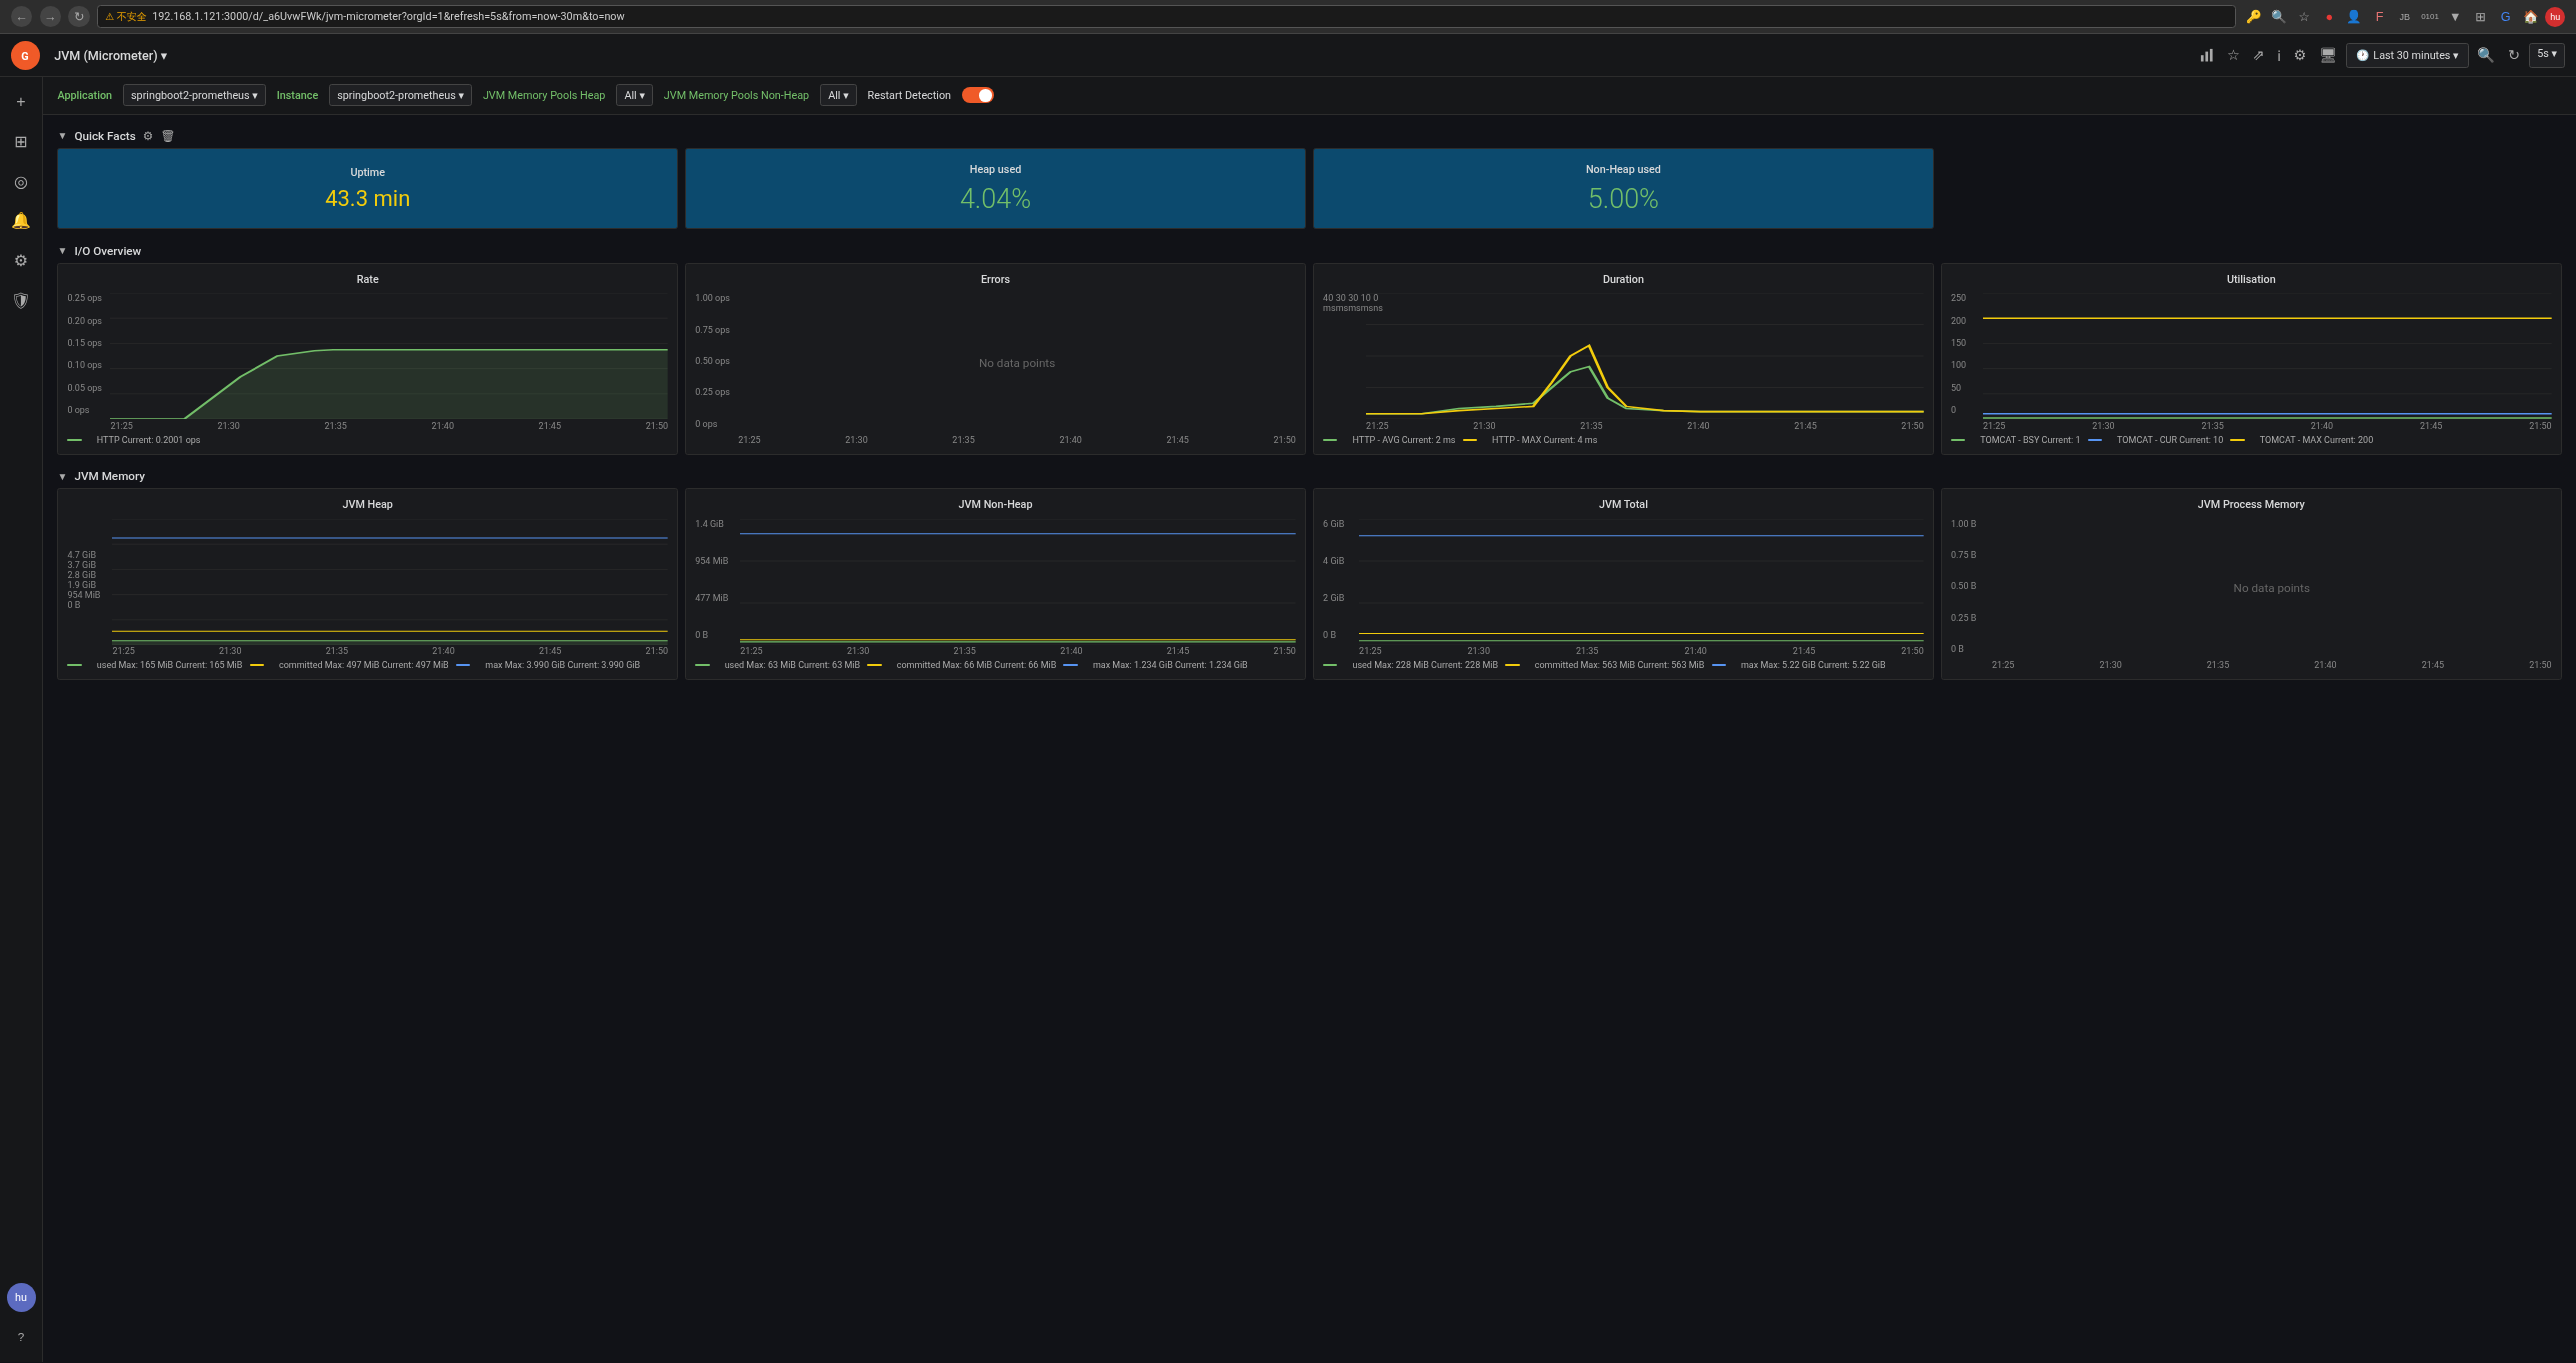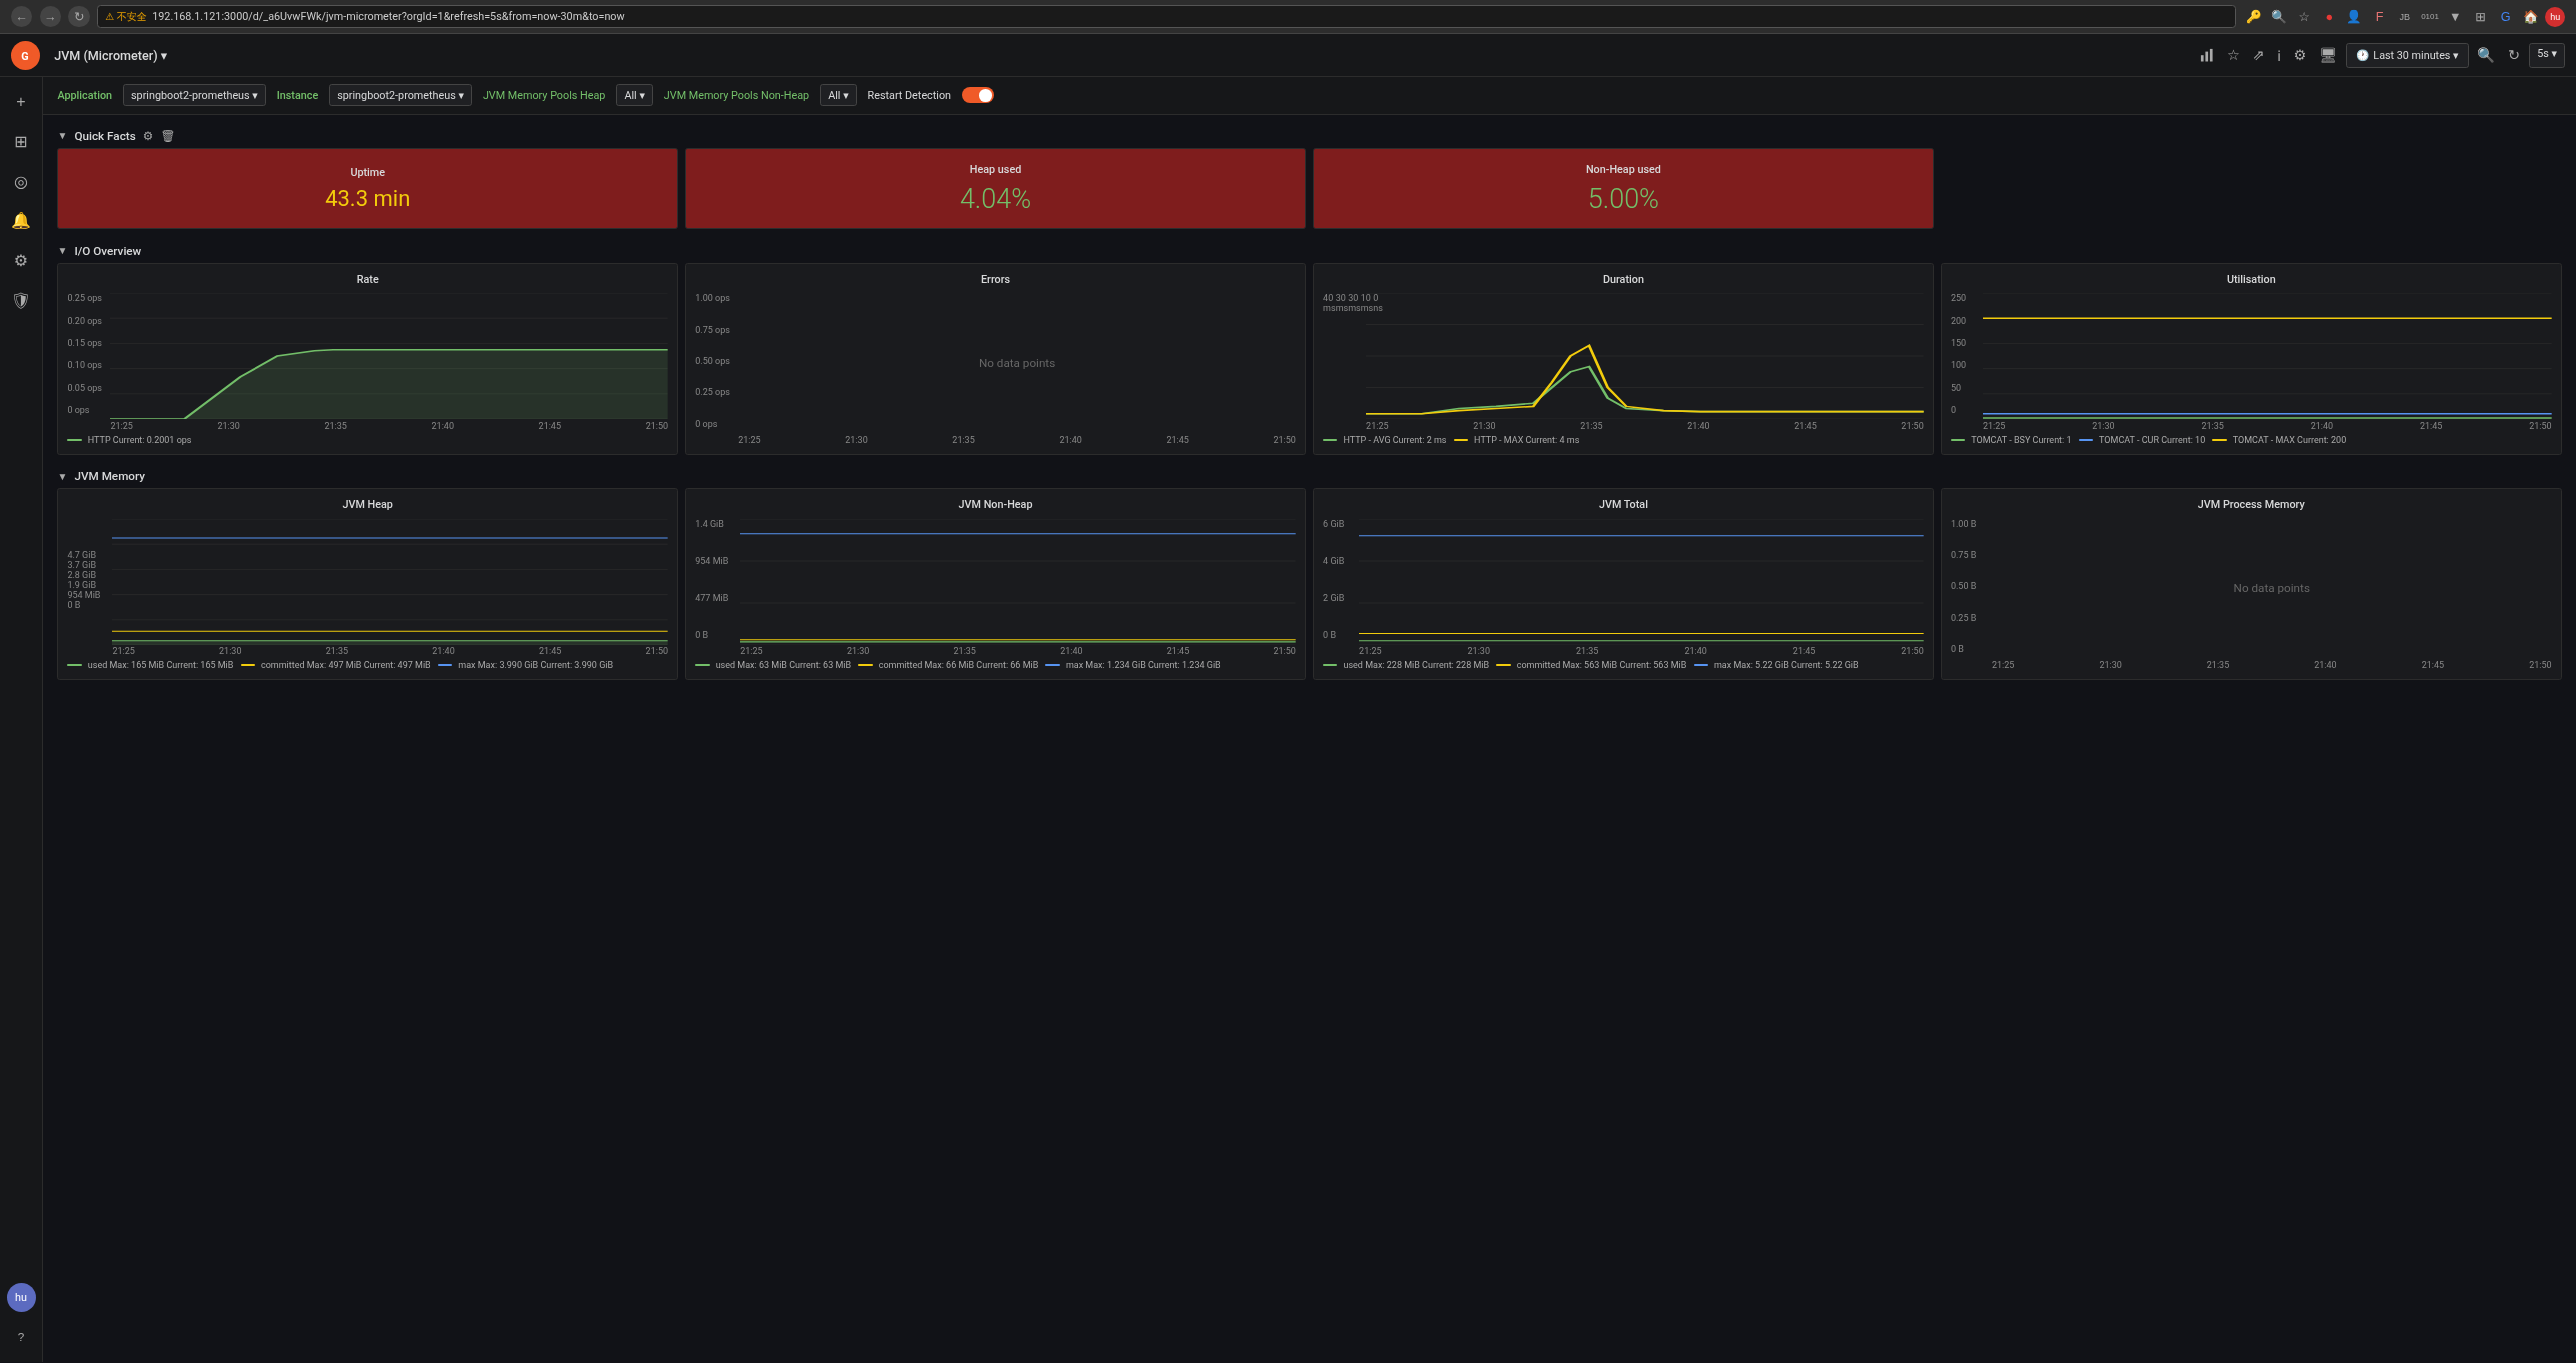--- a/index.html
+++ b/index.html
@@ -220,21 +220,21 @@
     }
 
     
     .grid-4 {
       display: grid;
       grid-template-columns: repeat(4, 1fr);
       gap: 7.2px;
       margin-bottom: 7.2px;
     }
     .grid-panel {
-      background: #7f1d1d;
+      background: #0c4a6e;
       border: 0.9px solid #2c2c2c;
       border-radius: 2.7px;
       padding: 10.8px;
       min-height: 81px;
       display: flex;
       flex-direction: column;
       align-items: center;
       justify-content: center;
     }
     .panel-title {
@@ -272,21 +272,21 @@
       font-size: 9px;
       color: #aaa;
       margin-top: 3.6px;
       display: flex;
       flex-wrap: wrap;
       gap: 7.2px;
     }
     .legend-item {
       display: flex;
       align-items: center;
-      gap: 6px;
+      gap: 15px;
     }
     .legend-dot {
       width: 14.4px; height: 1.8px;
       border-radius: 0.9px;
     }
     .x-axis-labels {
       display: flex;
       justify-content: space-between;
       font-size: 9px;
       color: #888;

